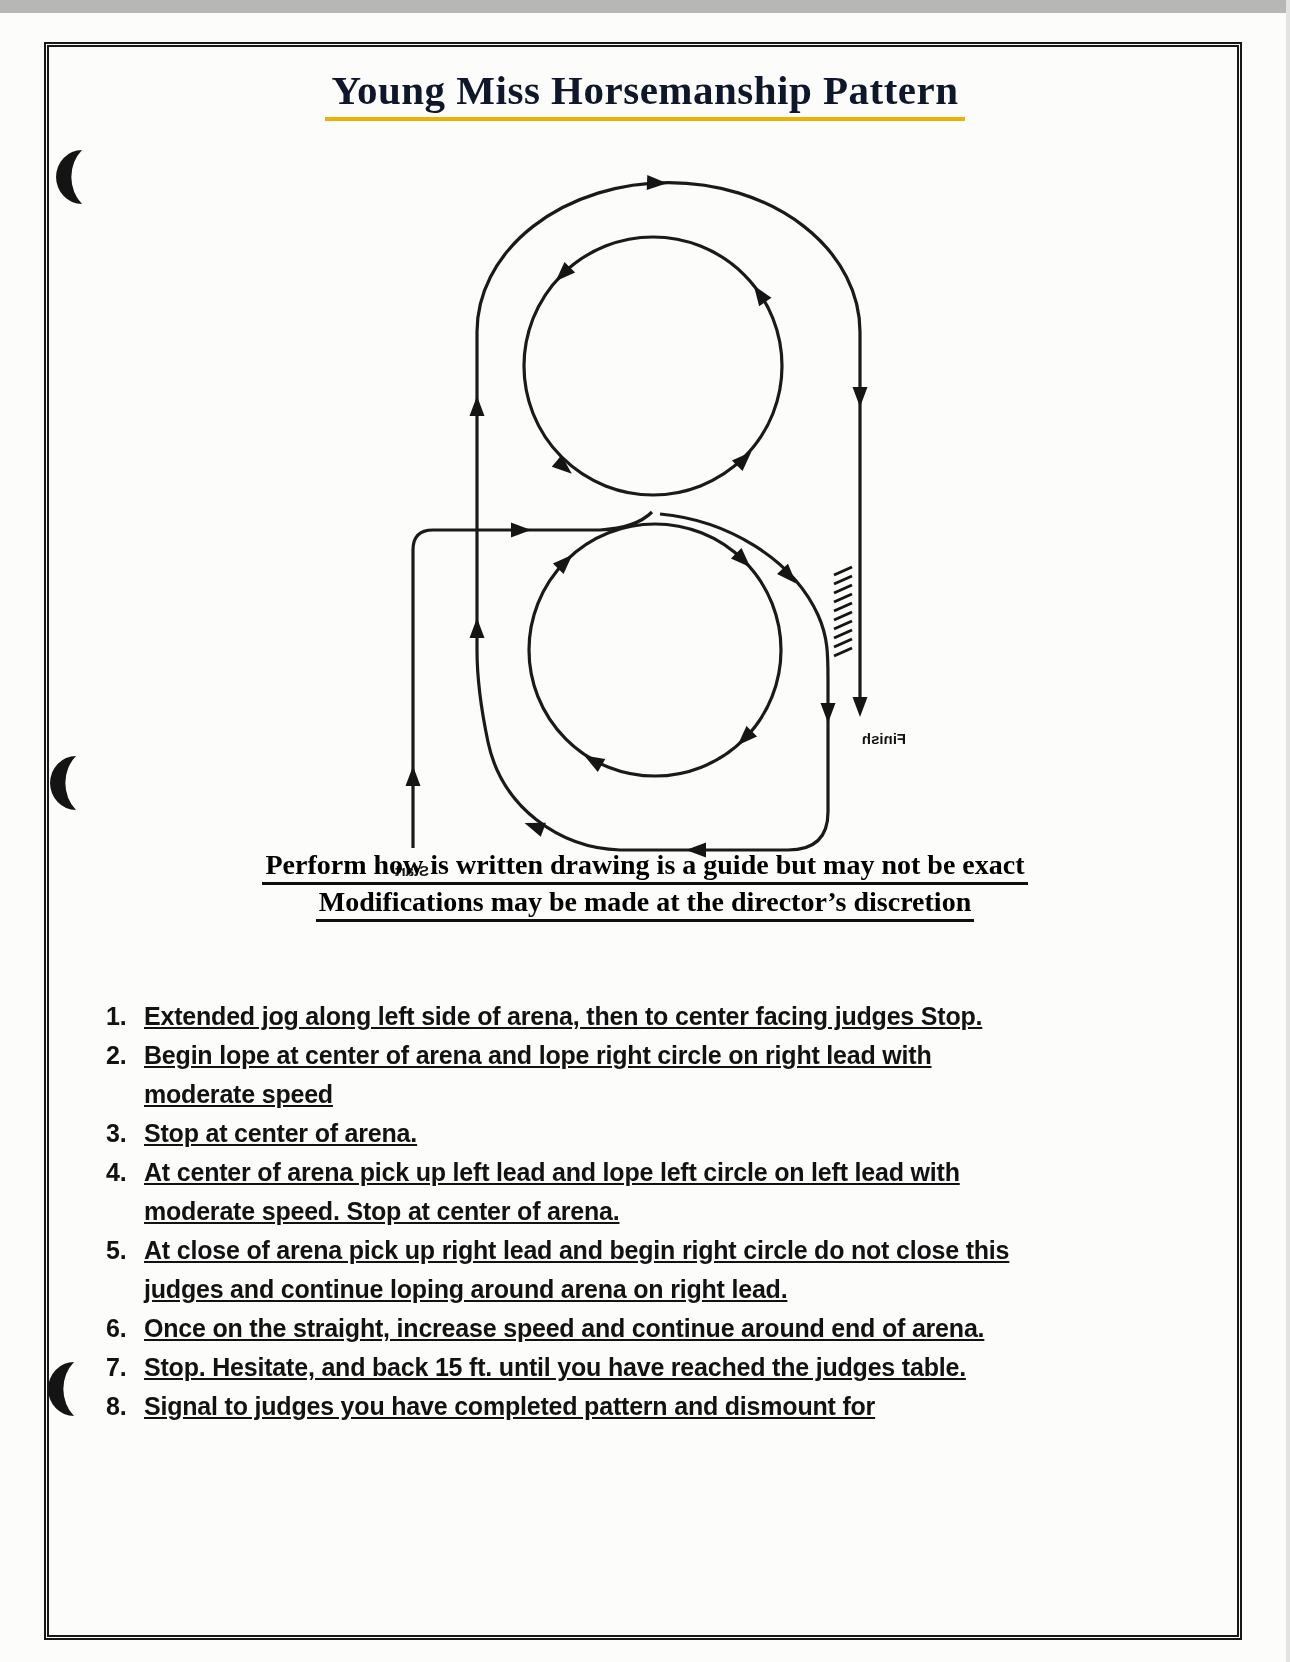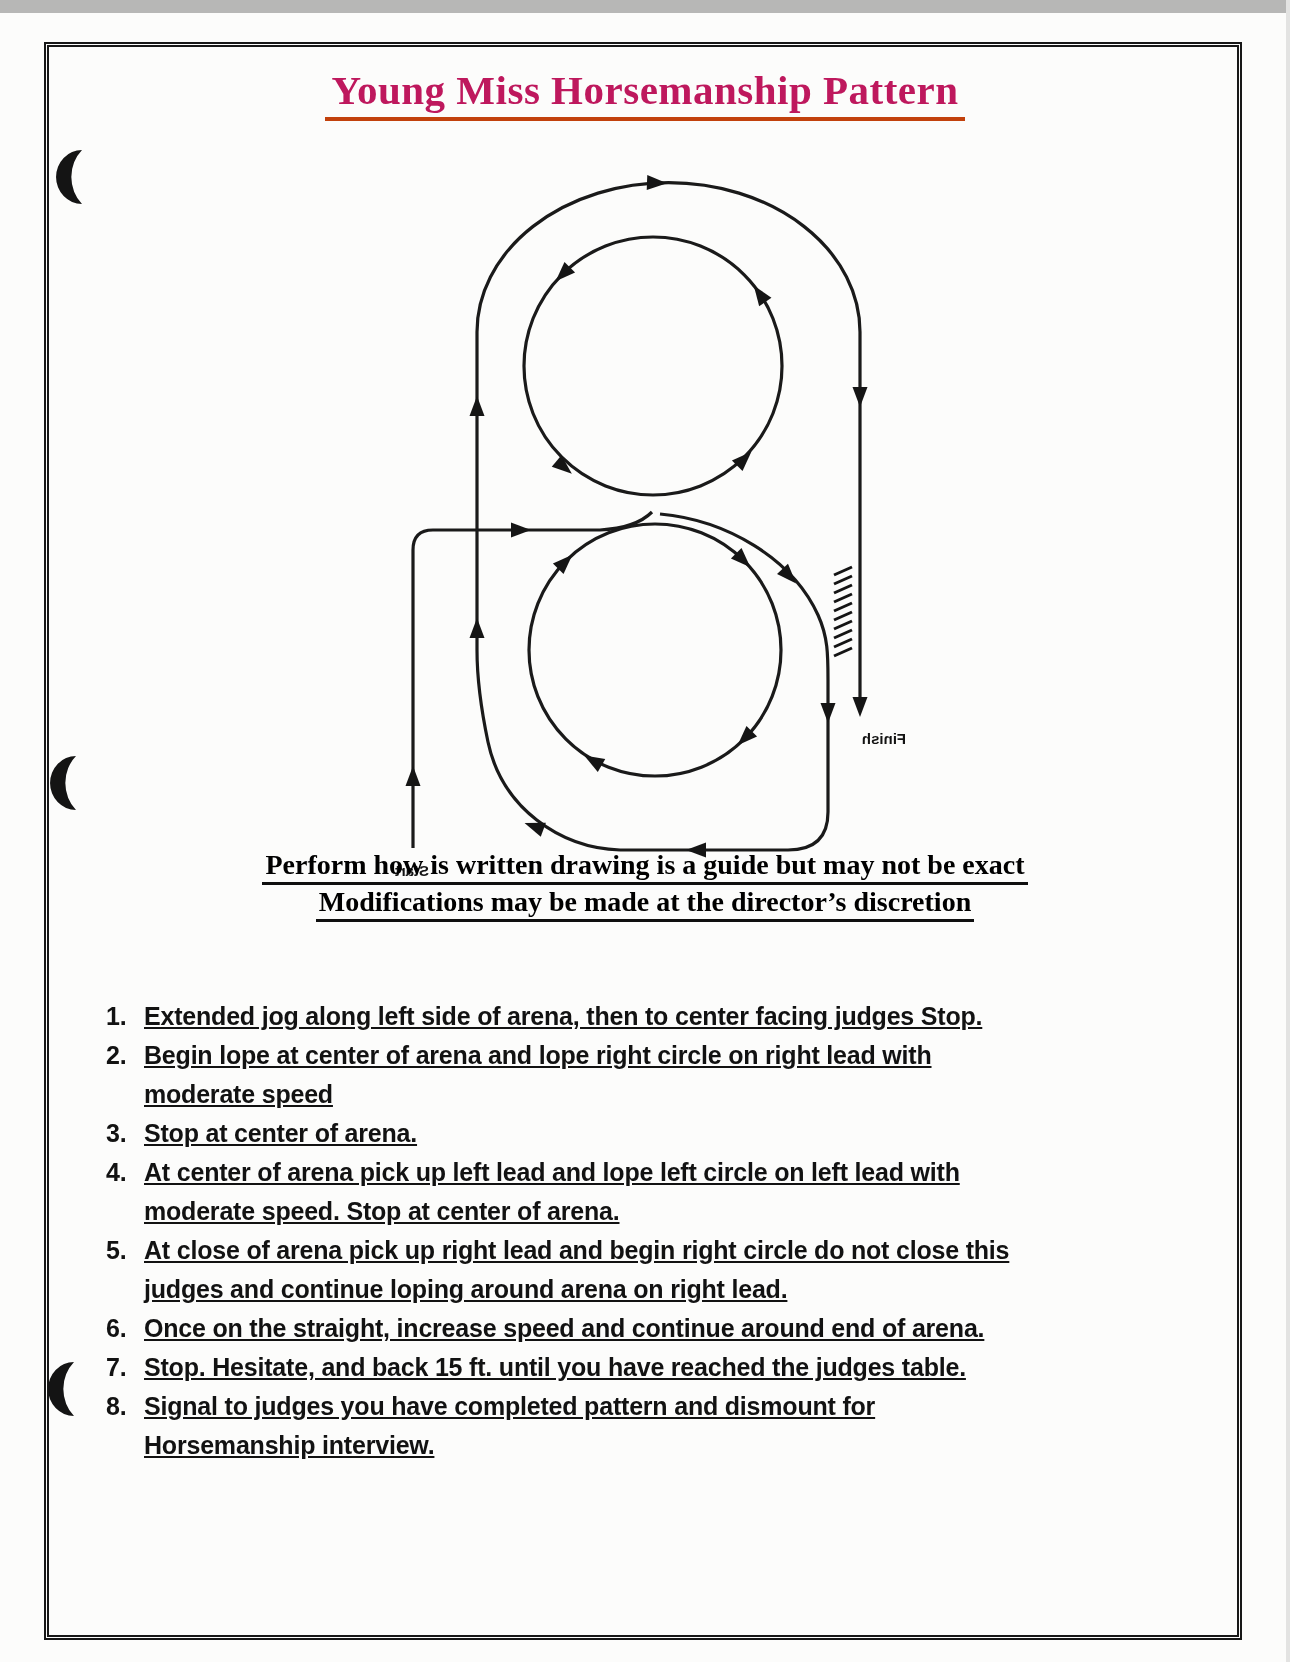--- a/index.html
+++ b/index.html
@@ -14,22 +14,22 @@
   .frame{
     position:absolute;left:44px;top:42px;width:1198px;height:1598px;
     border:5px double #171717;box-sizing:border-box;
   }
   .page-title{
     position:absolute;left:0;top:66px;width:1290px;text-align:center;
   }
   .page-title span{
     display:inline-block;
     font-family:"Liberation Serif",serif;font-weight:bold;font-size:41px;
-    letter-spacing:.5px;color:#be185d;
-    border-bottom:4px solid #c2410c;padding:0 6px 3px 6px;
+    letter-spacing:.5px;color:#0f172a;
+    border-bottom:4px solid #eab308;padding:0 6px 3px 6px;
   }
   .subtitle{
     position:absolute;left:0;top:848px;width:1290px;text-align:center;line-height:33px;
   }
   .subtitle .uline{
     display:inline-block;
     font-family:"Liberation Serif",serif;font-weight:bold;font-size:28px;color:#000000;
     border-bottom:3px solid #0f0f0f;padding:0 3px 1px 3px;
   }
   svg.overlay{position:absolute;left:0;top:0;}
@@ -174,16 +174,15 @@
     <span class="inum">7.</span>
     <span class="ilines">
         <div class="iline">Stop. Hesitate, and back 15 ft. until you have reached the judges table.</div>
       </span>
   </div>
 
   <div class="item">
     <span class="inum">8.</span>
     <span class="ilines">
         <div class="iline">Signal to judges you have completed pattern and dismount for</div>
-        <div class="iline">Horsemanship interview.</div>
       </span>
   </div>
 </div>
 
 </body></html>

